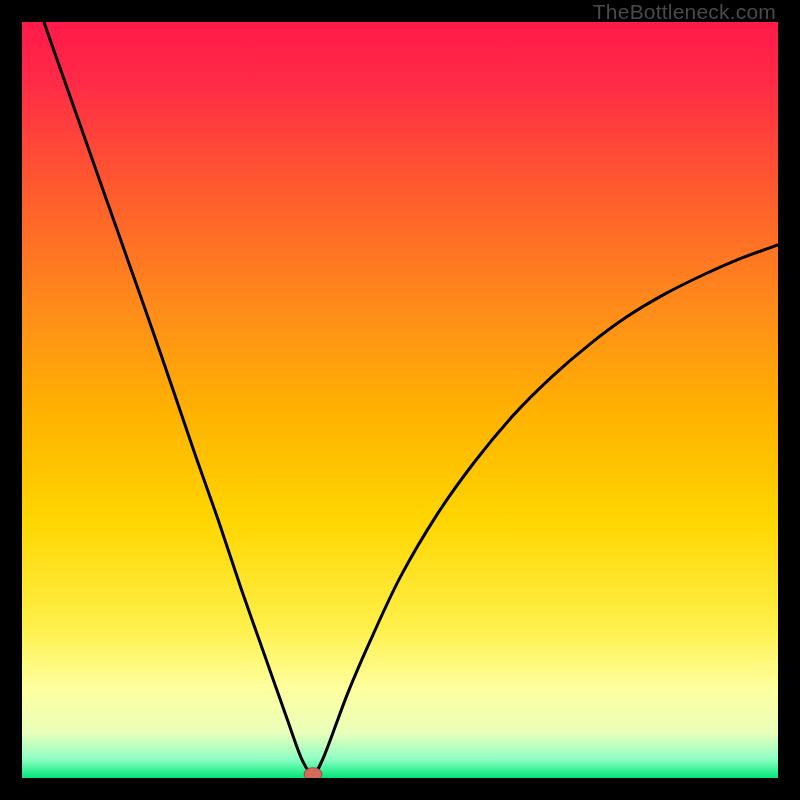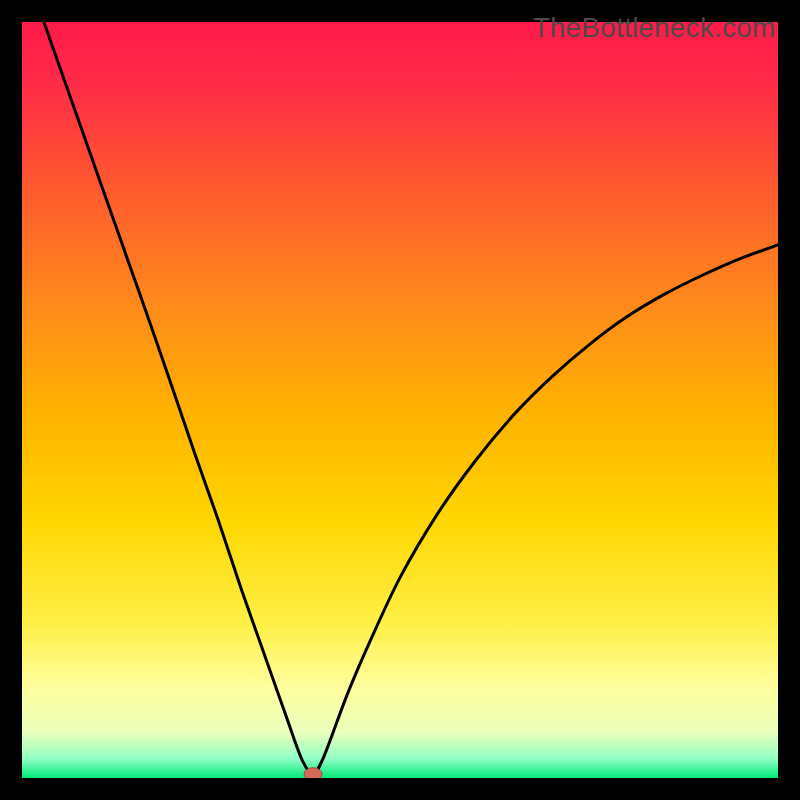--- a/index.html
+++ b/index.html
@@ -15,24 +15,24 @@
   }
   .plot {
     position: absolute;
     left: 0;
     top: 0;
     width: 756px;
     height: 756px;
   }
   .watermark {
     position: absolute;
-    top: 12px;
+    top: 0px;
     right: 24px;
     color: #4a4a4a;
-    font-size: 28px;
+    font-size: 21px;
     font-weight: 500;
     letter-spacing: 0.2px;
   }
 </style>
 </head>
 <body>
 
 <div class="frame">
   <svg class="plot" viewBox="0 0 756 756">
     <defs>

